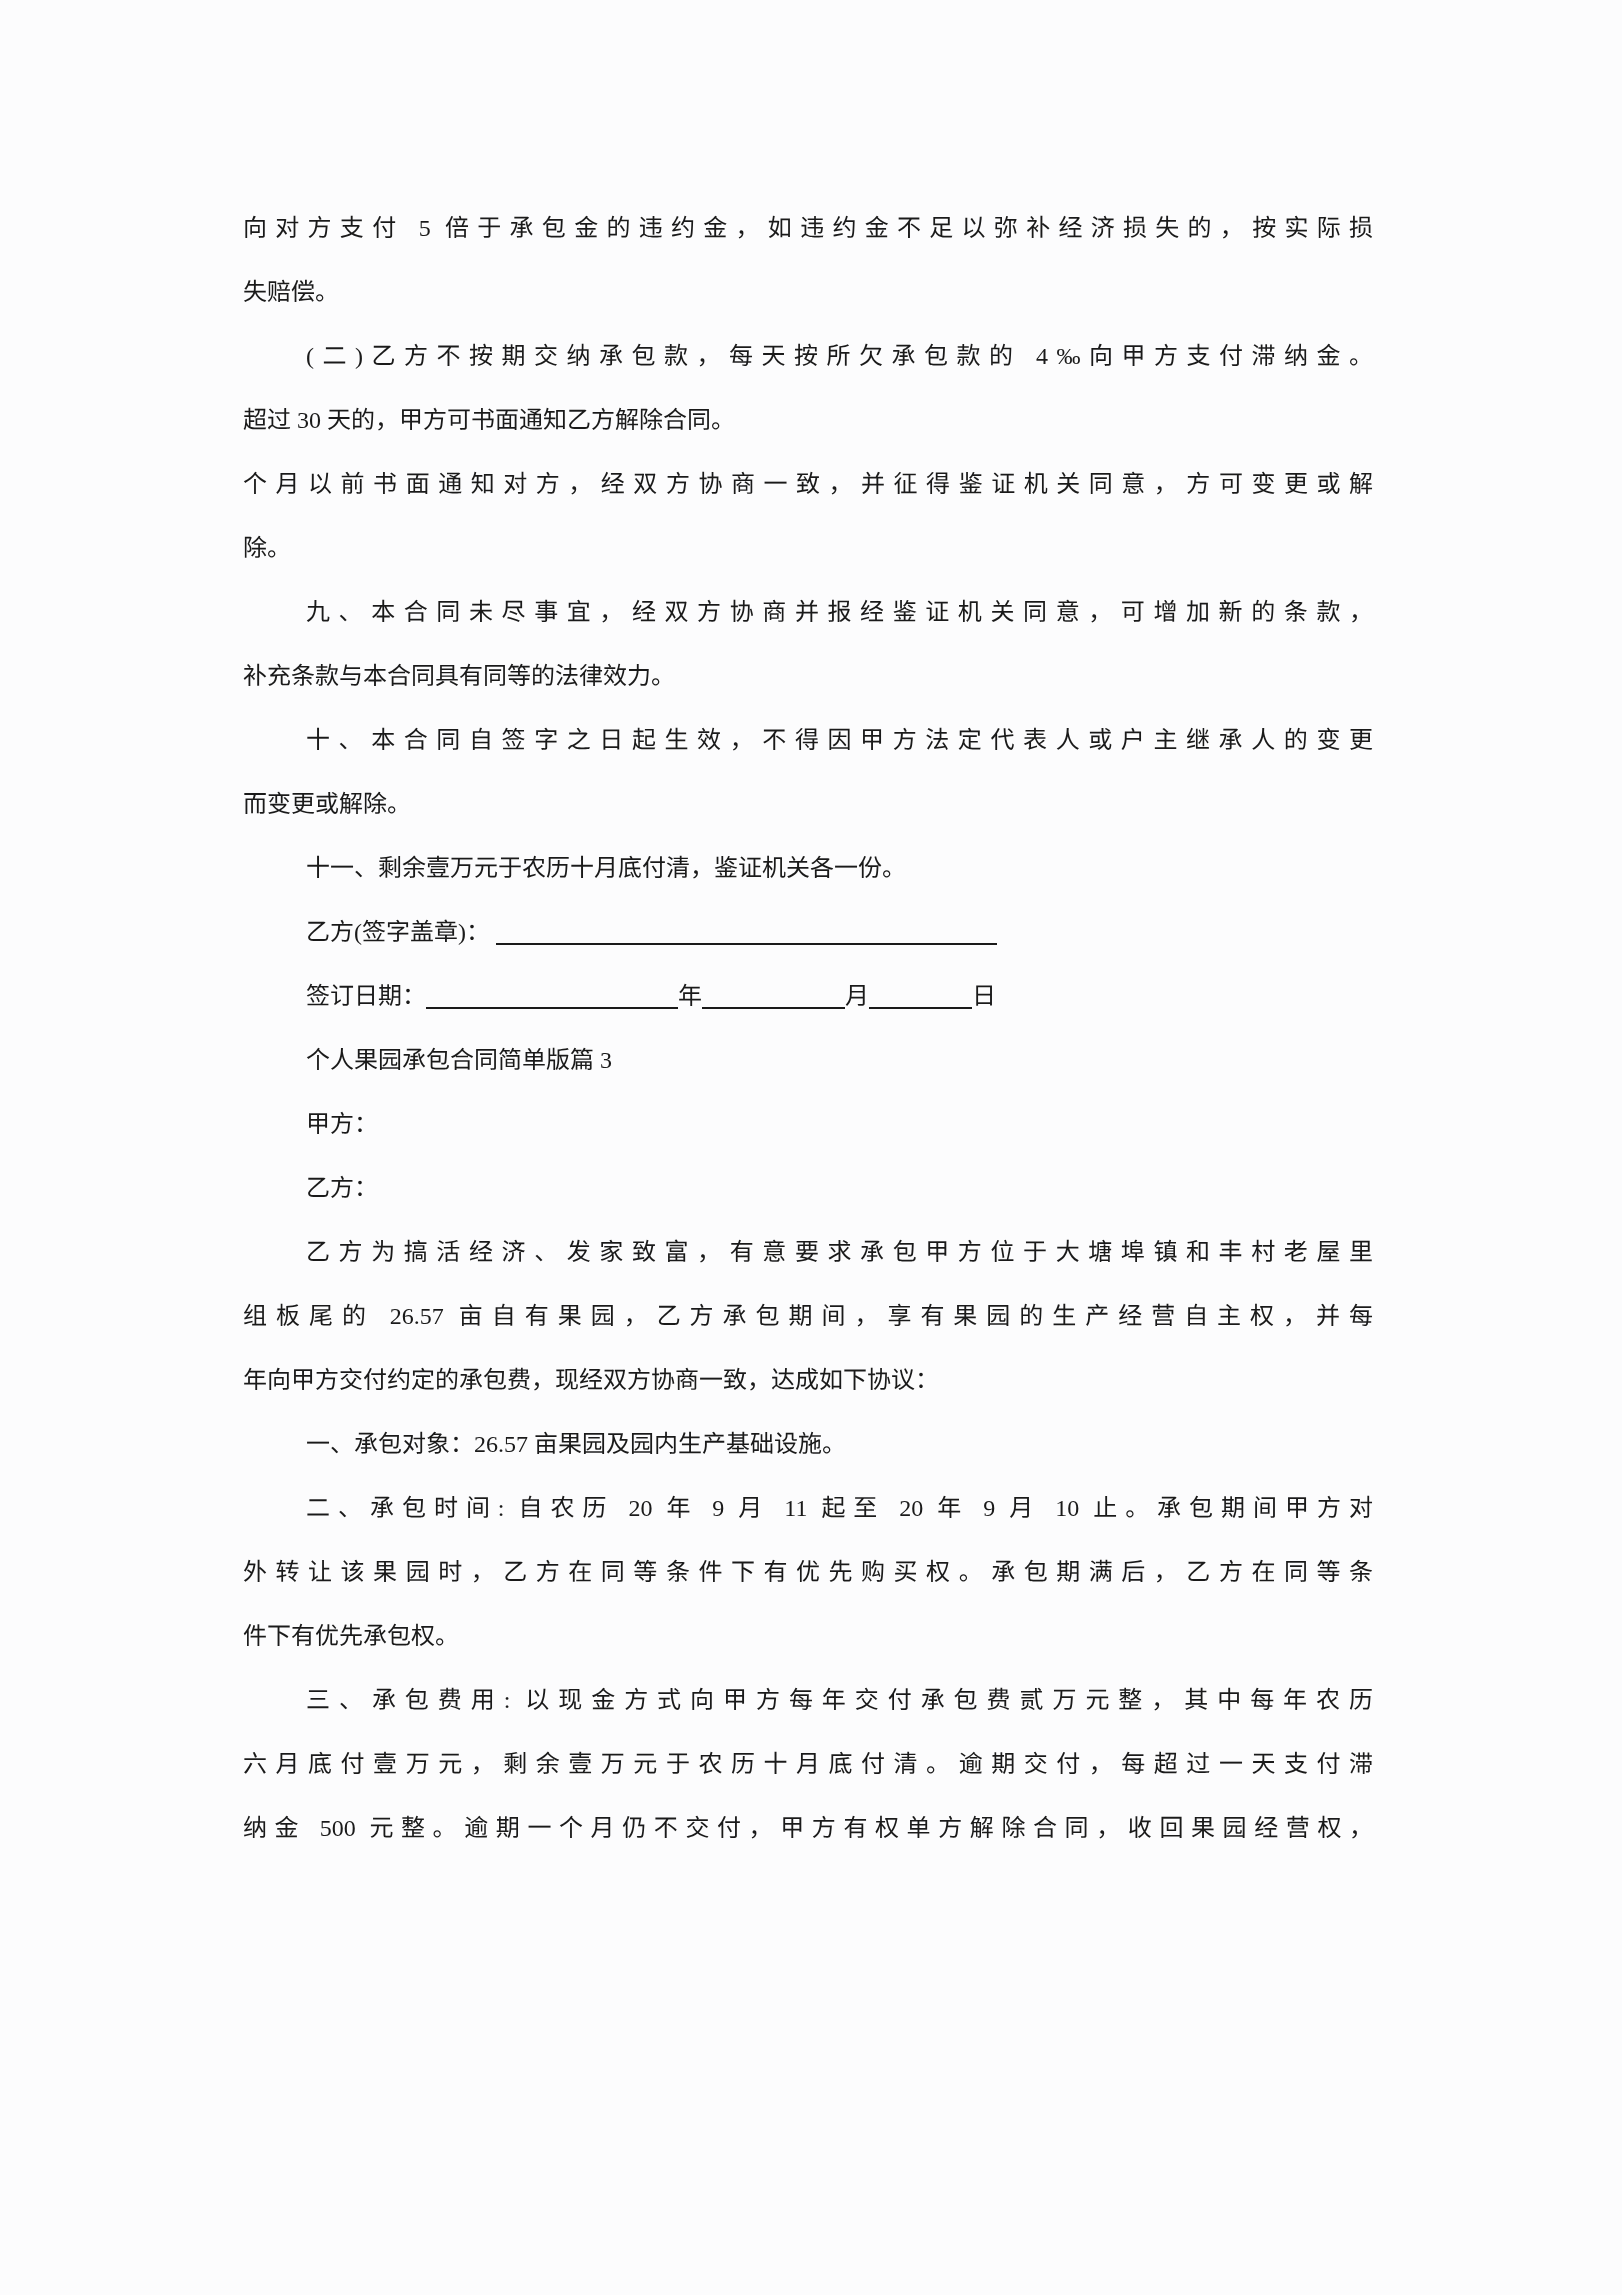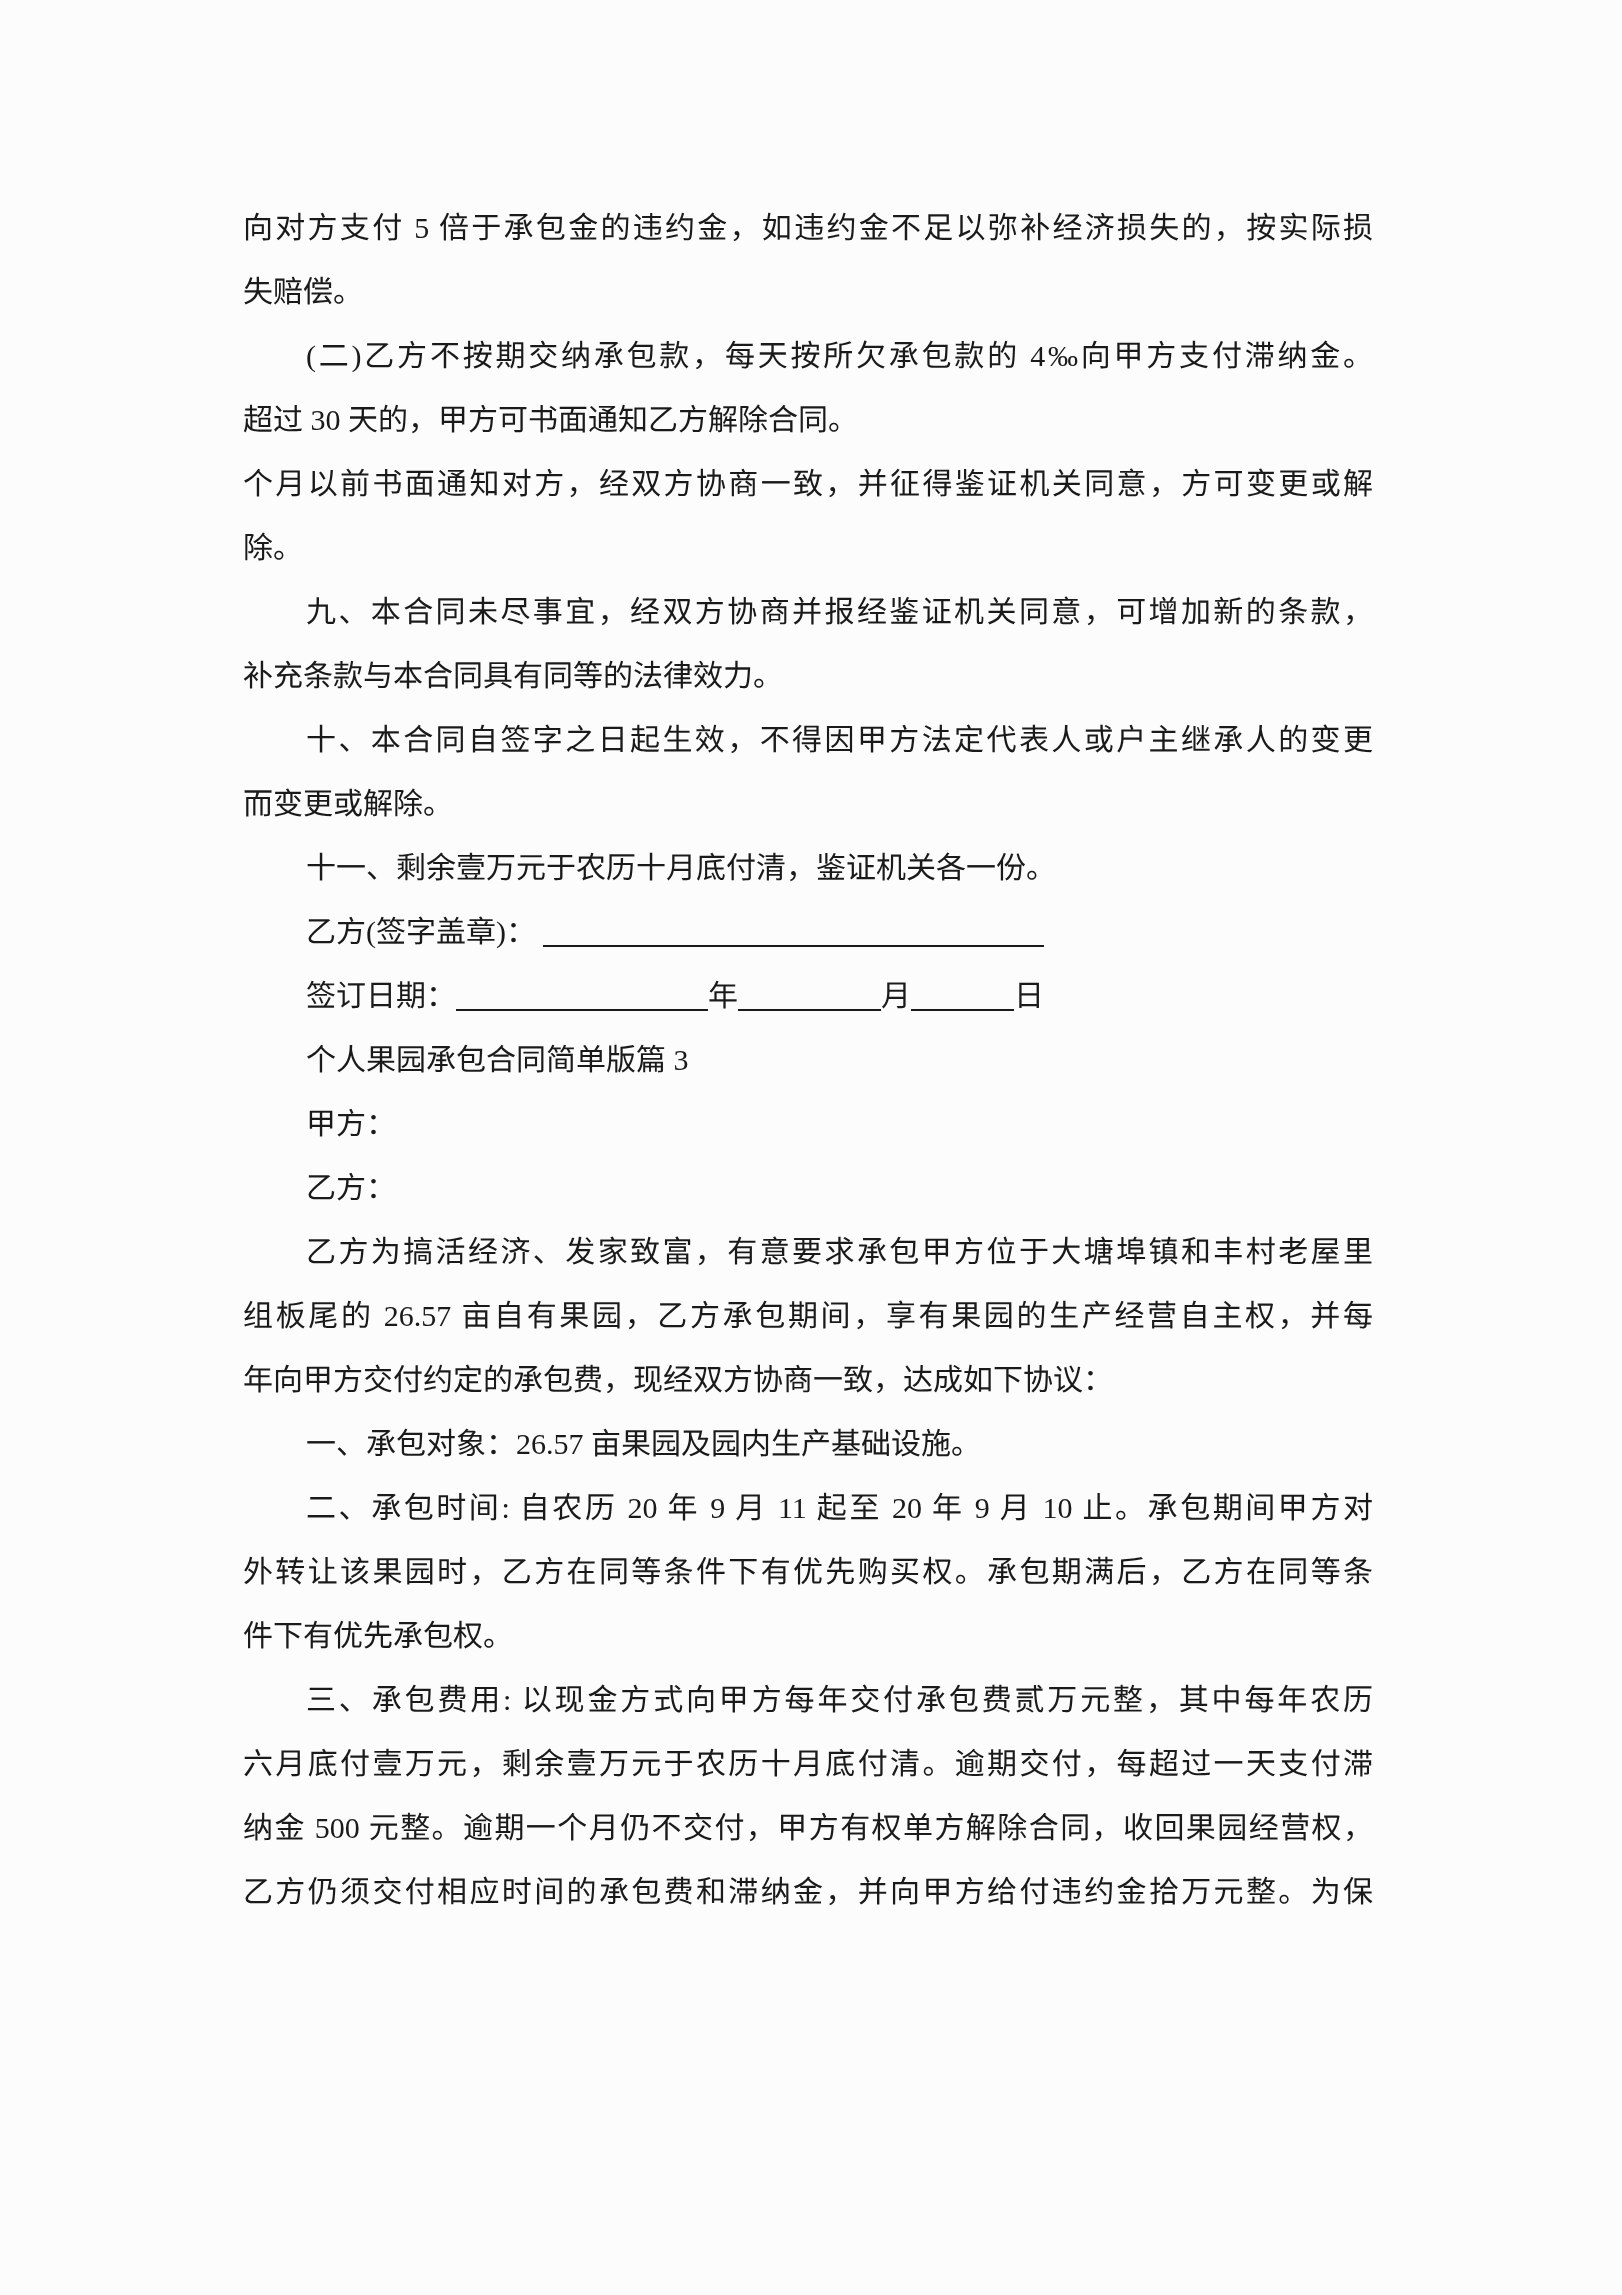--- a/index.html
+++ b/index.html
@@ -13,21 +13,21 @@
     overflow: hidden;
   }
   .page {
     box-sizing: border-box;
     width: 1623px;
     height: 1879px;
     padding: 196px 250px 0 243px;
     background: var(--bg, #fcfcfd);
     color: var(--ink, #1a1a1a);
     font-family: "Liberation Serif", "DejaVu Serif", serif;
-    font-size: 30px;
+    font-size: 24px;
     line-height: 64px;
   }
   .line {
     white-space: nowrap;
     text-align: justify;
     height: 64px;
   }
   .line.full {
     
     text-align-last: justify;
@@ -65,15 +65,14 @@
     <div class="line full indent"><span>乙方为搞活经济、发家致富，有意要求承包甲方位于大塘埠镇和丰村老屋里</span></div>
     <div class="line full"><span>组板尾的 26.57 亩自有果园，乙方承包期间，享有果园的生产经营自主权，并每</span></div>
     <div class="line"><span>年向甲方交付约定的承包费，现经双方协商一致，达成如下协议：</span></div>
     <div class="line indent"><span>一、承包对象：26.57 亩果园及园内生产基础设施。</span></div>
     <div class="line full indent"><span>二、承包时间: 自农历 20 年 9 月 11 起至 20 年 9 月 10 止。承包期间甲方对</span></div>
     <div class="line full"><span>外转让该果园时，乙方在同等条件下有优先购买权。承包期满后，乙方在同等条</span></div>
     <div class="line"><span>件下有优先承包权。</span></div>
     <div class="line full indent"><span>三、承包费用: 以现金方式向甲方每年交付承包费贰万元整，其中每年农历</span></div>
     <div class="line full"><span>六月底付壹万元，剩余壹万元于农历十月底付清。逾期交付，每超过一天支付滞</span></div>
     <div class="line full"><span>纳金 500 元整。逾期一个月仍不交付，甲方有权单方解除合同，收回果园经营权，</span></div>
-    <div class="line full"><span>乙方仍须交付相应时间的承包费和滞纳金，并向甲方给付违约金拾万元整。为保</span></div>
   </div>
 
 
 </body></html>

